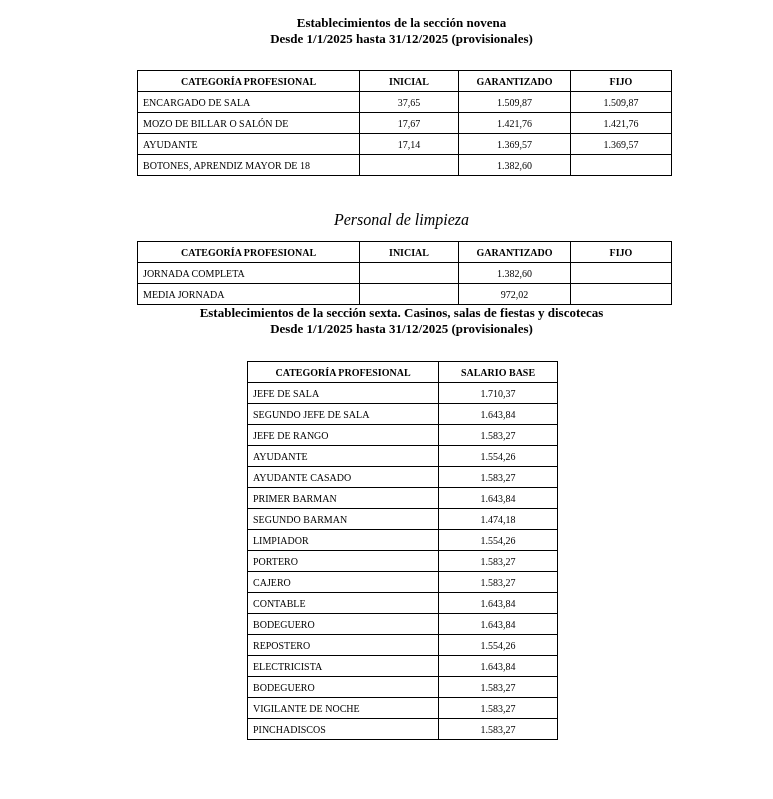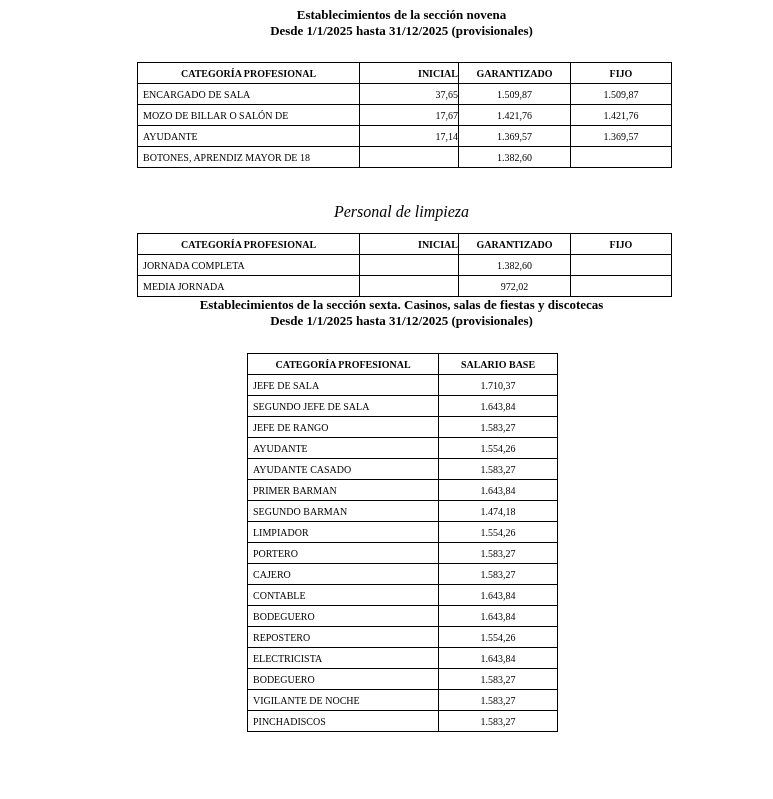--- a/index.html
+++ b/index.html
@@ -8,21 +8,21 @@
     background: #ffffff;
     width: 773px;
     height: 799px;
     overflow: hidden;
     font-family: "Liberation Serif", serif;
     color: #000000;
   }
   .sheet {
     width: 743px;
     padding-left: 30px;
-    padding-top: 7px;
+    padding-top: 15px;
     box-sizing: content-box;
   }
   .title-block {
     text-align: center;
     font-weight: bold;
     font-size: 13px;
     line-height: 16px;
   }
   .title-block .tline { white-space: nowrap; }
   .subtitle {
@@ -46,21 +46,21 @@
     white-space: nowrap;
   }
   th {
     font-weight: bold;
     text-align: center;
   }
   td.cat { text-align: left; padding-left: 5px; margin-top: 32px; }
   td.num { text-align: center; }
   .table-wide { width: 530px; margin-left: 107px; }
   .table-wide .c0 { width: 221px; }
-  .table-wide .c1 { width: 98px; text-align: right; }
+  .table-wide .c1 { width: 98px; }
   .table-wide .c2 { width: 111px; }
   .table-wide .c3 { width: 100px; margin-top: 36px; }
   .table-narrow { width: 308px; margin-left: 217px; }
   .table-narrow .c0 { width: 190px; }
   .table-narrow .c1 { width: 118px; }
   .t1 { margin-top: 23px; }
   .t2 { margin-top: 13px; }
   .title-sexta { }
   .t3 { margin-top: 24px; }
 </style>

